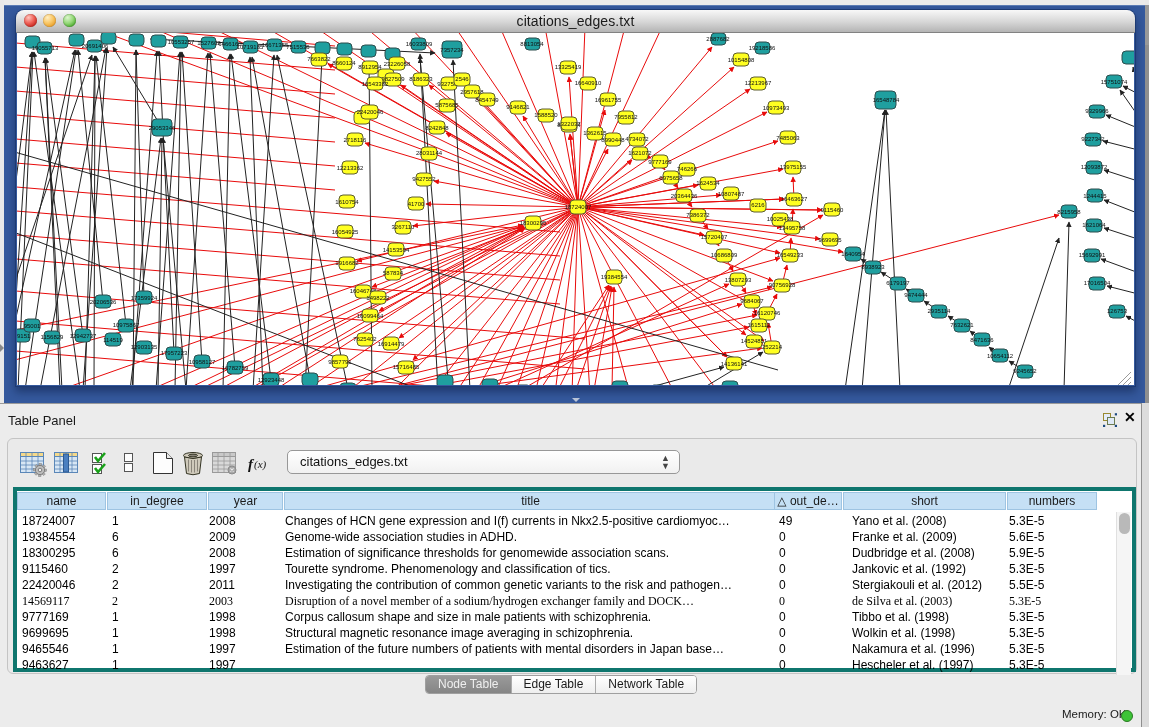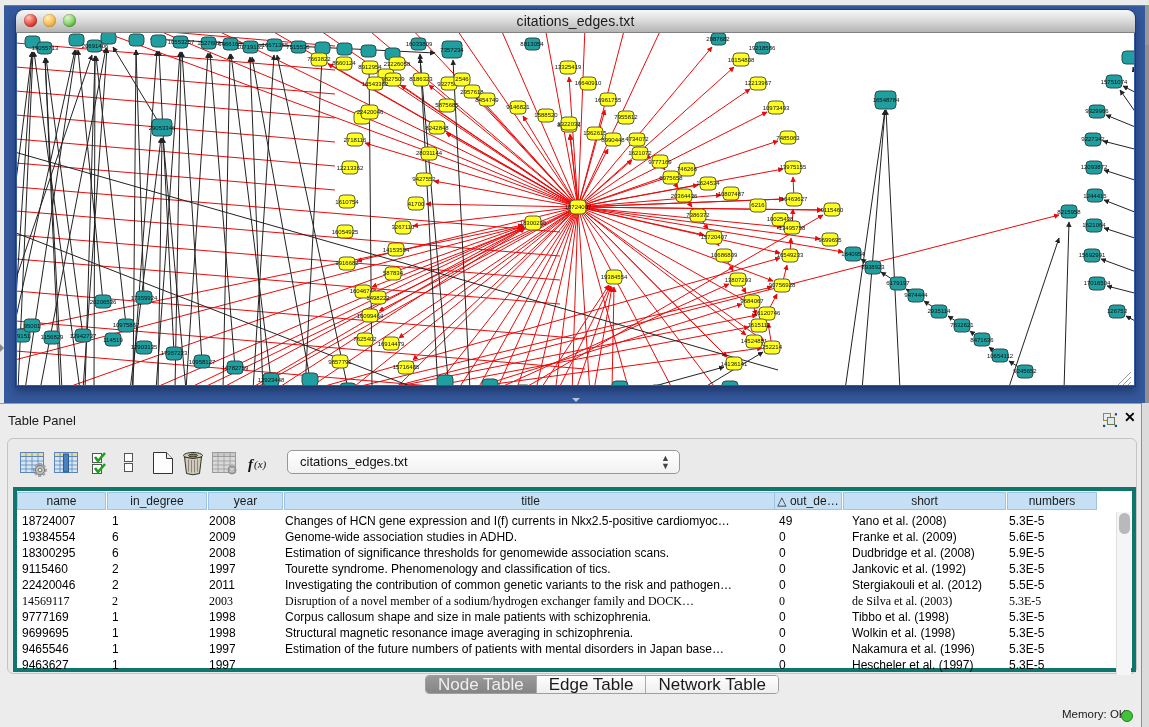--- a/index.html
+++ b/index.html
@@ -47,21 +47,21 @@
 .c1 { left:95px;  width:95px;  }
 .c2 { left:192px; width:75px;  }
 .c3 { left:268px; width:488px; }
 .c4 { left:762px; width:62px;  }
 .c5 { left:835px; width:155px; }
 .c6 { left:992px; width:95px;  }
 #vsb { position:absolute; right:1px; top:21px; width:15px; height:163px; background:#f5f5f5; border-left:1px solid #e0e0e0; }
 #vsb .thumb { position:absolute; left:2px; top:1px; width:11px; height:21px; background:#b9b9b9; border-radius:6px; }
 #tabs { position:absolute; left:425px; top:271px; height:19px; display:flex;
   border:1px solid #9f9f9f; border-radius:4px; overflow:hidden; background:#fff; }
-#tabs div { font-size:17px; line-height:17px; padding:0 12px; color:#1a1a1a;
+#tabs div { font-size:12px; line-height:17px; padding:0 12px; color:#1a1a1a;
   background:linear-gradient(#ffffff,#eeeeee); border-right:1px solid #aaa; }
 #tabs div:last-child { border-right:none; }
 #tabs .sel { background:linear-gradient(#9a9a9a,#858585); color:#efefef; }
 #memory { position:absolute; left:1062px; top:304px; font-size:11.5px; color:#1a1a1a; }
 #memdot { position:absolute; left:1121px; top:306px; width:12px; height:12px; border-radius:50%;
   background:#3dc437; border:1.5px solid #2a7a22; }
 #rightline { position:absolute; left:1141px; top:403px; width:1px; height:324px; background:#8f8f8f; }
 #rightpad { position:absolute; left:1142px; top:403px; width:7px; height:324px; background:#dcdcdc; }
 </style></head>
 <body>

